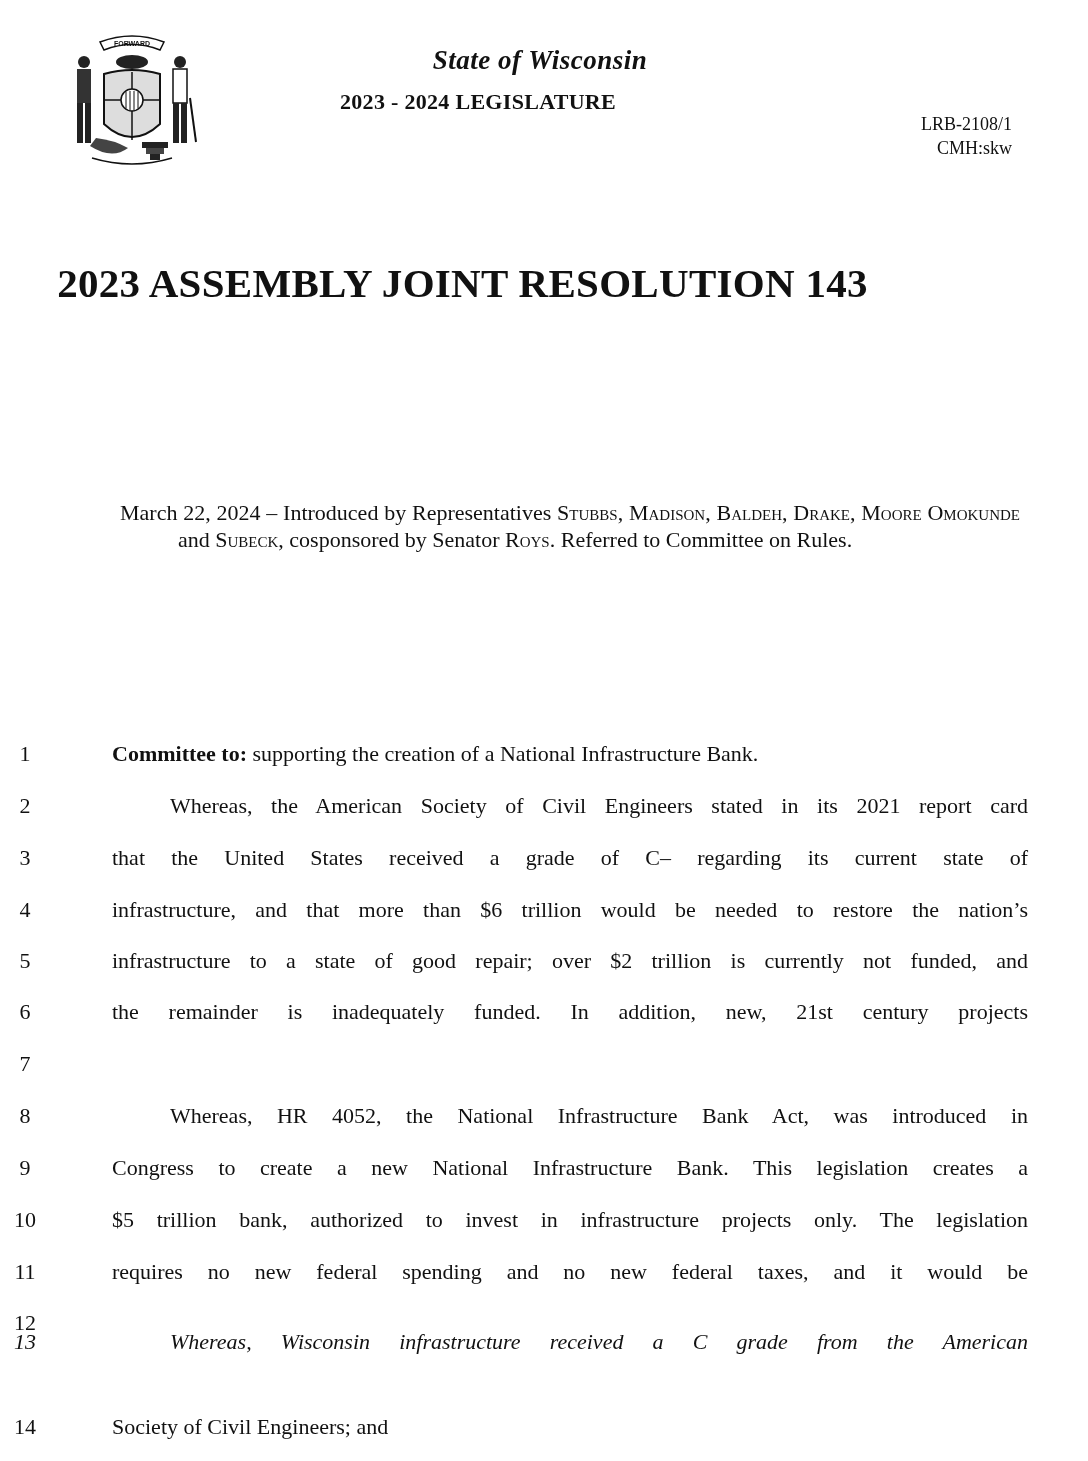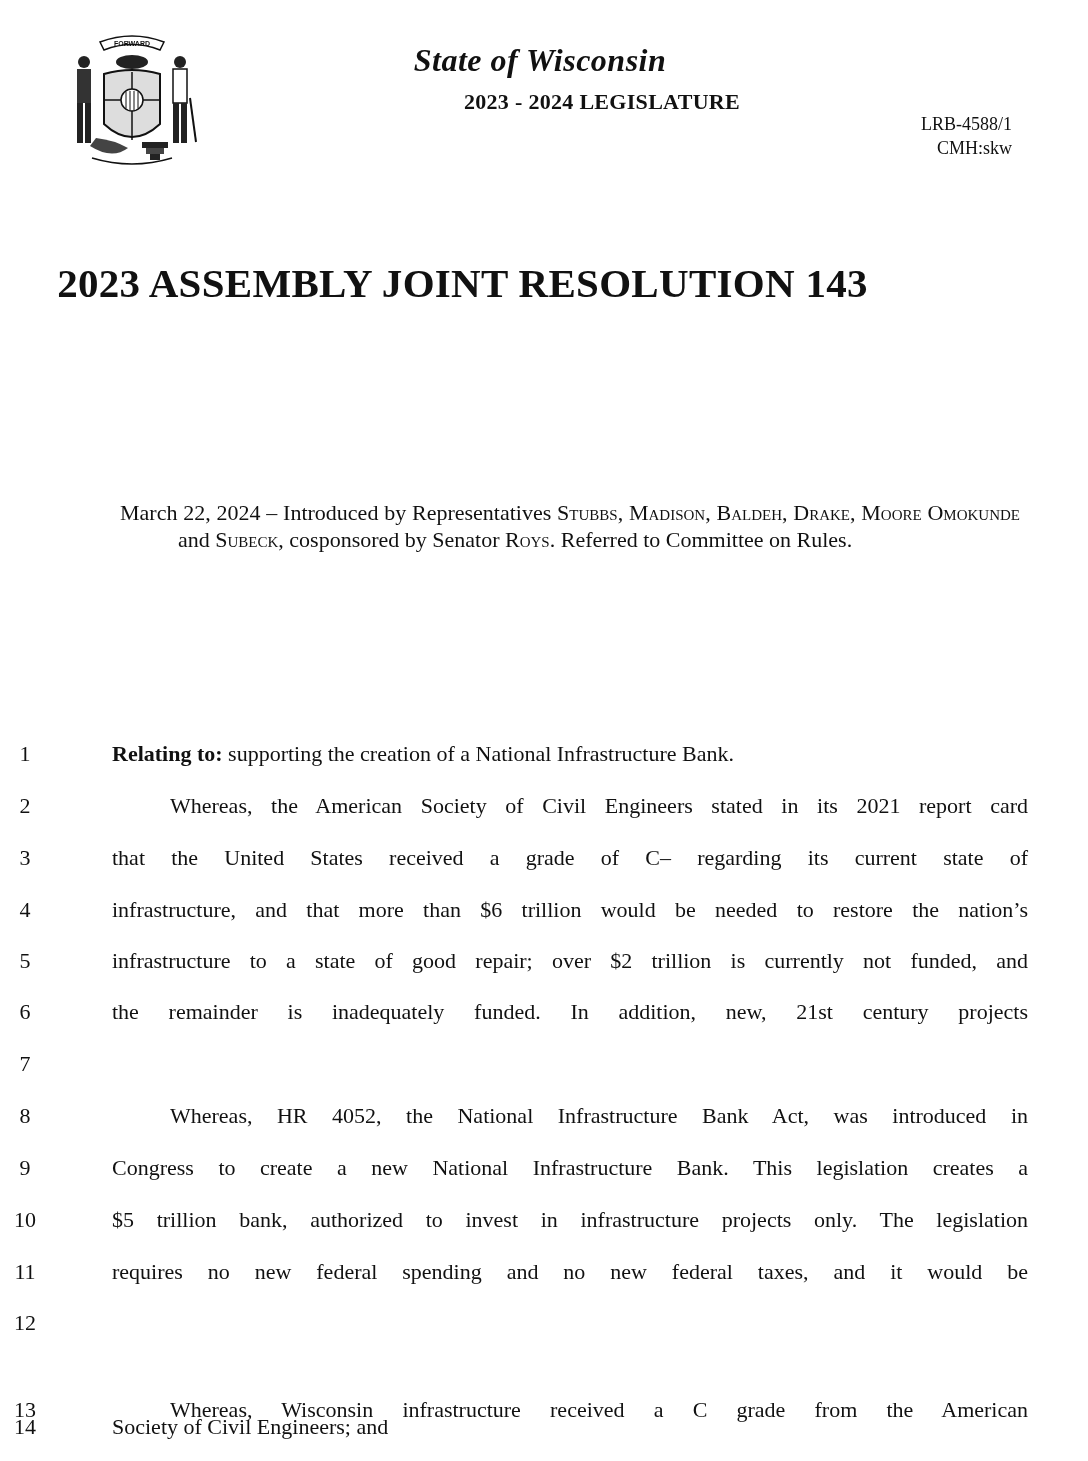--- a/index.html
+++ b/index.html
@@ -24,30 +24,30 @@
     }
     .state-title {
       position: absolute;
       left: 340px;
       top: 40px;
       width: 400px;
       text-align: center;
       font-family: "Liberation Serif", serif;
       font-weight: bold;
       font-style: italic;
-      font-size: 32px;
+      font-size: 27px;
       line-height: 40px;
       letter-spacing: 0.5px;
     }
     .legislature {
       position: absolute;
       left: 340px;
       top: 89px;
       width: 400px;
-      text-align: right;
+      text-align: left;
       font-family: "Liberation Serif", serif;
       font-weight: bold;
       font-size: 22px;
       line-height: 26px;
       letter-spacing: 0.3px;
     }
     .lrb {
       position: absolute;
       right: 76px;
       top: 112px;
@@ -165,36 +165,36 @@
     <rect x="84" y="120" width="18" height="6" fill="#444"></rect>
     <rect x="88" y="126" width="10" height="6" fill="#222"></rect>
     <path d="M30 130 Q70 142 110 130" fill="none" stroke="#111" stroke-width="1.5"></path>
   </svg>
 </div>
 
 <div class="state-title">State of Wisconsin</div>
 <div class="legislature">2023 - 2024  LEGISLATURE</div>
 
 <div class="lrb">
-  <div>LRB-4588/1</div>
+  <div>LRB-2108/1</div>
   <div class="drafter">CMH:skw</div>
 </div>
 
 <div class="resolution-title">2023 ASSEMBLY JOINT RESOLUTION 143</div>
 
 <div class="intro">
   <p>
     <span>March 22, 2024</span><span> – </span><span>Introduced by Representatives </span><span class="sc">Stubbs</span><span>, </span><span class="sc">Madison</span><span>, </span><span class="sc">Baldeh</span><span>, </span><span class="sc">Drake</span><span>, </span><span class="sc">Moore Omokunde</span><span> and </span><span class="sc">Subeck</span><span>, cosponsored by Senator </span><span class="sc">Roys</span><span>. Referred to Committee on Rules.</span>
   </p>
 </div>
 
 <div class="body-lines">
   <div class="line" style="top:0px;">
     <span class="line-num">1</span>
-    <span class="line-text last"><span class="bold">Relating to:</span><span> supporting the creation of a National Infrastructure Bank.</span></span>
+    <span class="line-text last"><span class="bold">Committee to:</span><span> supporting the creation of a National Infrastructure Bank.</span></span>
   </div>
   <div class="line" style="top:52px;">
     <span class="line-num">2</span>
     <span class="line-text indent">Whereas, the American Society of Civil Engineers stated in its 2021 report card</span>
   </div>
   <div class="line" style="top:104px;">
     <span class="line-num">3</span>
     <span class="line-text">that the United States received a grade of C– regarding its current state of</span>
   </div>
   <div class="line" style="top:156px;">
@@ -224,21 +224,21 @@
     <span class="line-num">10</span>
     <span class="line-text">$5 trillion bank, authorized to invest in infrastructure projects only.  The legislation</span>
   </div>
   <div class="line" style="top:518px;">
     <span class="line-num">11</span>
     <span class="line-text">requires no new federal spending and no new federal taxes, and it would be</span>
   </div>
   <div class="line" style="top:569px;">
     <span class="line-num">12</span>
   </div>
-  <div class="line" style="top:656px;">
+  <div class="line" style="top:588px;font-style:italic;">
     <span class="line-num">13</span>
     <span class="line-text indent">Whereas, Wisconsin infrastructure received a C grade from the American</span>
   </div>
   <div class="line" style="top:673px;">
     <span class="line-num">14</span>
     <span class="line-text last">Society of Civil Engineers; and</span>
   </div>
 </div>
 
 </body></html>

